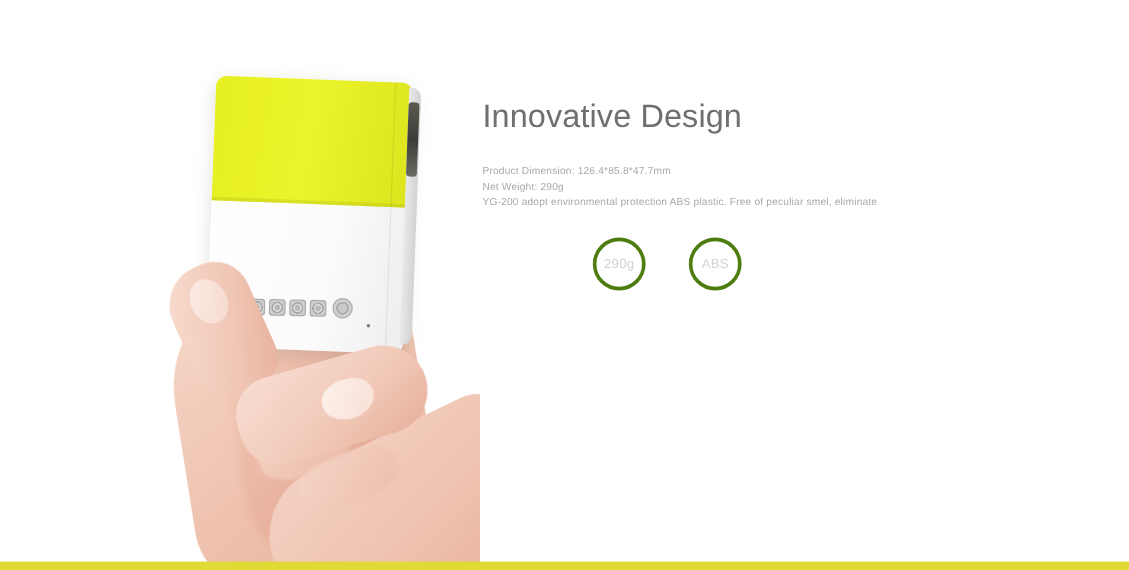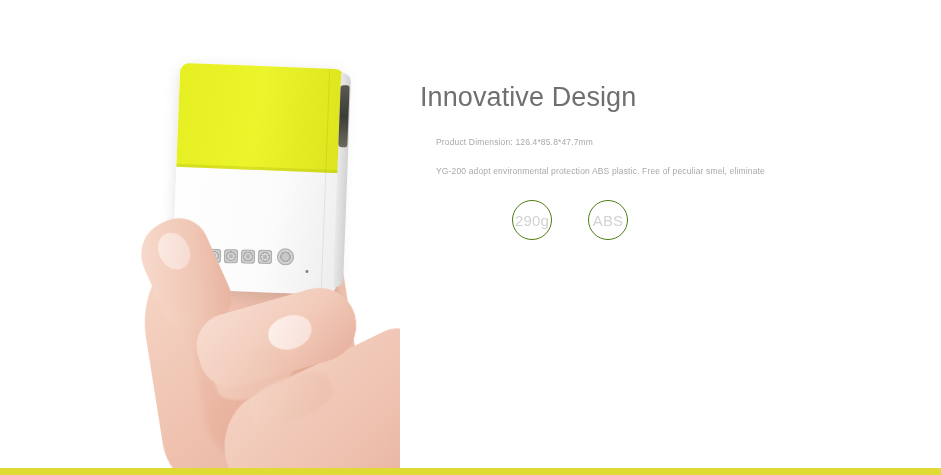--- a/index.html
+++ b/index.html
@@ -228,21 +228,21 @@
     bottom: 21px;
     width: 3px;
     height: 3px;
     border-radius: 50%;
     background: #7e7e7e;
   }
 
   
   .copy {
     position: absolute;
-    left: 420px;
+    left: 402px;
     top: 80px;
     width: 505px;
   }
   .headline {
     color: #6f6f6f;
     font-size: 27px;
     font-weight: 400;
     line-height: 34px;
     letter-spacing: .1px;
     white-space: nowrap;
@@ -252,39 +252,39 @@
   }
 
   .spec-list {
     margin-top: 22px;
     color: #a9a9a9;
     font-size: 8.5px;
     line-height: 13.2px;
     letter-spacing: .15px;
   }
   .spec-list p {
-    margin: 16px;
+    margin: 0;
   }
 
   .badges {
     margin-top: 22px;
     margin-left: 92px;
     display: flex;
     gap: 36px;
   }
   .badge {
     width: 38px;
     height: 38px;
     border-radius: 50%;
-    border: 1px solid #4d7c0f;
+    border: 3px solid #4d7c0f;
     display: flex;
     align-items: center;
     justify-content: center;
     color: #d2d2d2;
-    font-size: 15px;
+    font-size: 11px;
     letter-spacing: .2px;
   }
 
   
   .bottom-band {
     position: absolute;
     left: 0;
     bottom: 0;
     width: 941px;
     height: 7px;
@@ -328,20 +328,21 @@
     <div class="knuckle k2"></div>
   </div>
 
   <div class="copy">
 
     <div class="headline">Innovative Design</div>
 
 
     <div class="spec-list">
       <p>Product Dimension: 126.4*85.8*47.7mm</p>
+      <p>Net Weight: 290g</p>
       <p>YG-200 adopt environmental protection ABS plastic. Free of peculiar smel, eliminate</p>
     </div>
 
     <div class="badges">
       <div class="badge">290g</div>
       <div class="badge">ABS</div>
     </div>
   </div>
 
   <div class="bottom-band"></div>

